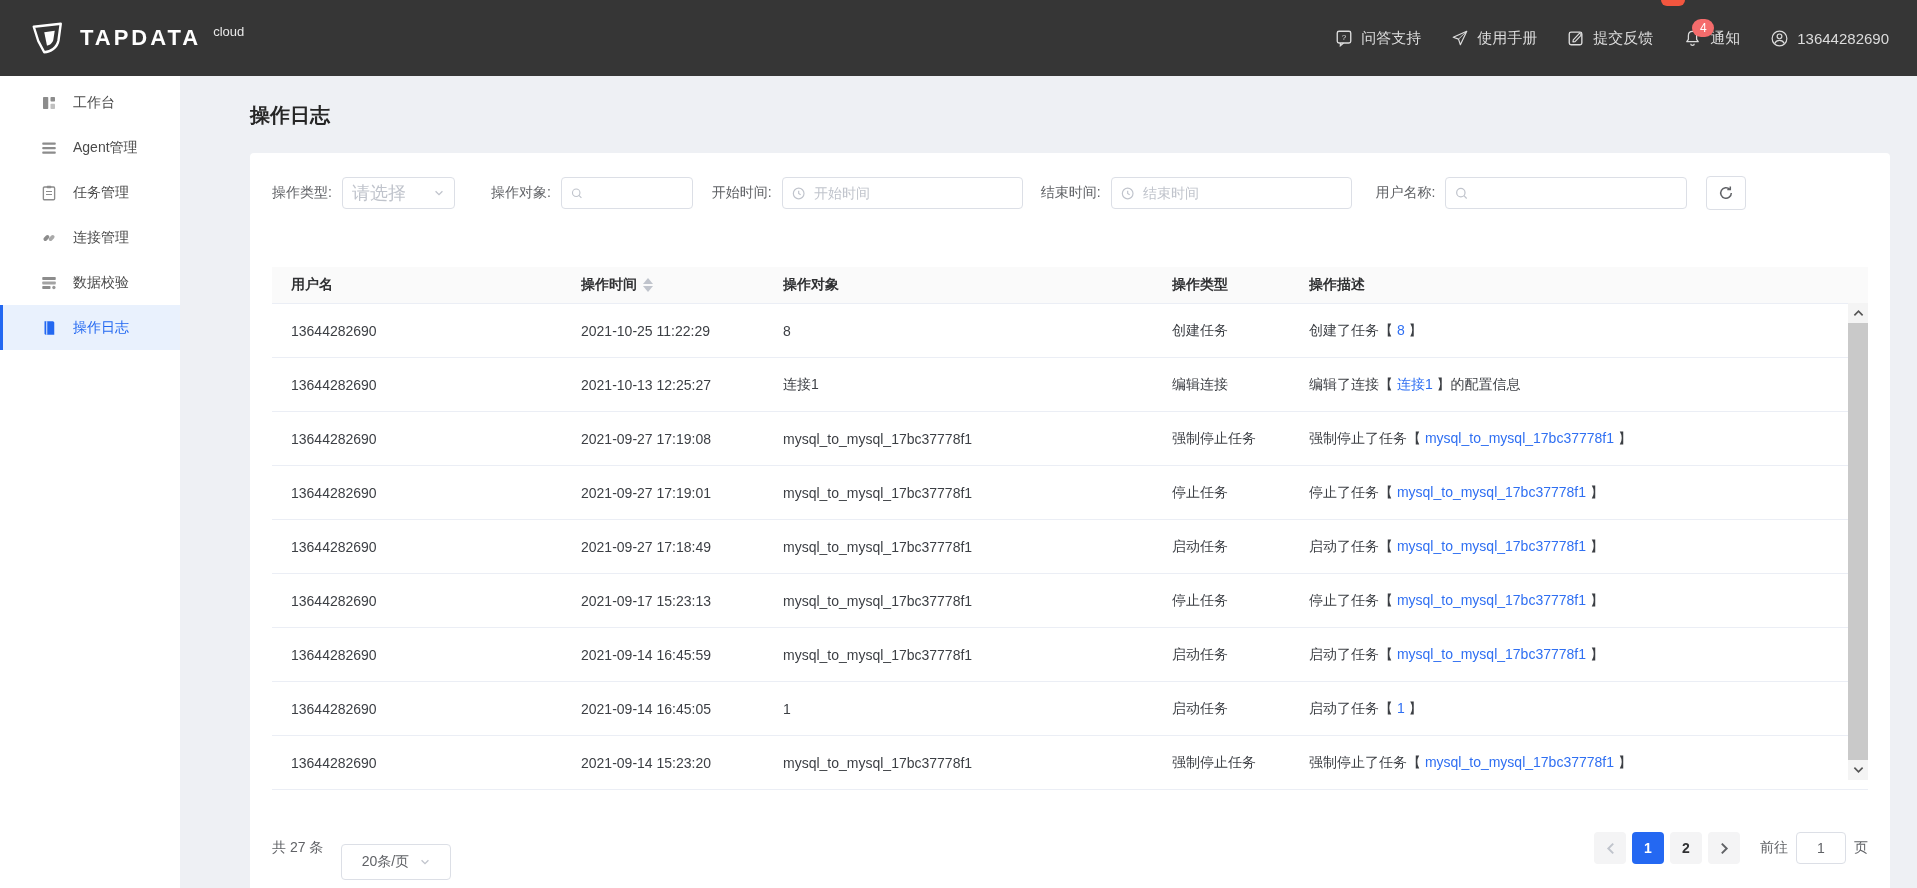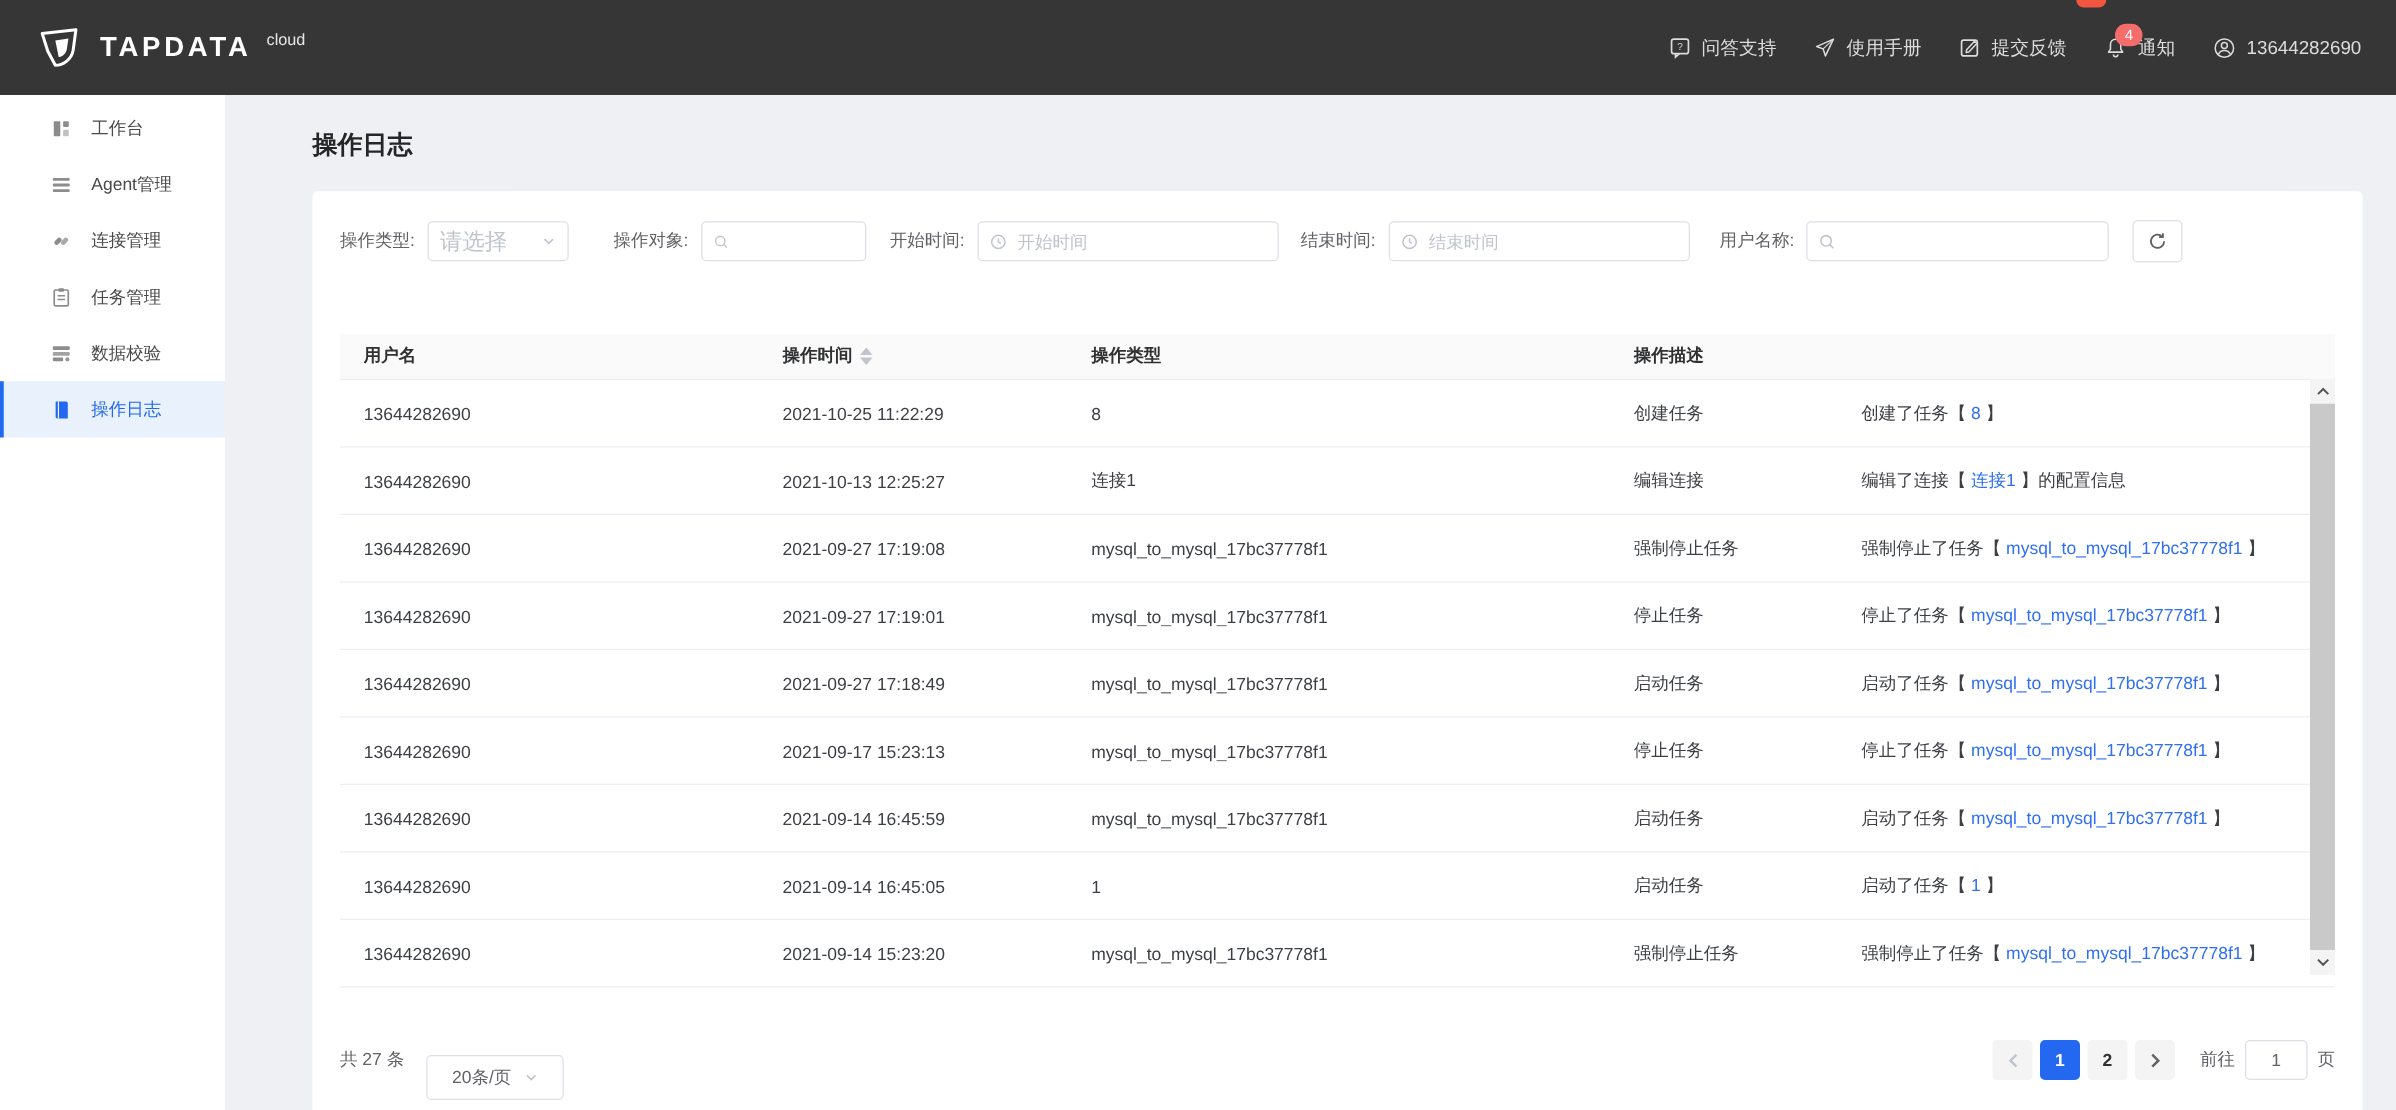--- a/index.html
+++ b/index.html
@@ -68,21 +68,21 @@
   .w-time{width:241px;}
   .w-user{width:242px;}
   .refresh-btn{
     margin-left:19px;width:38px;height:32px;border:1px solid #dcdfe6;border-radius:4px;
     background:#fff;display:flex;align-items:center;justify-content:center;cursor:pointer;
   }
   
   .table{position:relative;}
   .thead,.trow{
     display:grid;grid-template-columns:290px 202px 389px 137px 1fr;
-    align-items:center;padding:0 26px 0 19px;gap:45px;
+    align-items:center;padding:0 26px 0 19px;
   }
   .thead{height:36px;background:#fafafa;border-bottom:1px solid #ebeef5;
     font-weight:600;font-size:14px;color:#303133;}
   .trow{height:53px;border-bottom:1px solid #ebeef5;font-size:14px;color:#3c3f44;}
   .td{white-space:nowrap;overflow:hidden;text-overflow:ellipsis;}
   .link{color:#2f6ff2;text-decoration:none;cursor:pointer;}
   .th-sortwrap{display:inline-flex;align-items:center;gap:6px;}
   .sort-carets{display:inline-flex;flex-direction:column;gap:2px;}
   .caret{width:0;height:0;border-left:5px solid transparent;border-right:5px solid transparent;}
   .caret.up{border-bottom:6px solid #c0c4cc;}
@@ -183,33 +183,33 @@
   </div>
   <div class="side-item">
     <svg width="18" height="18" viewBox="0 0 24 24" fill="#8c8c8c">
       <rect x="3" y="4.5" width="18" height="3" rx="1"></rect>
       <rect x="3" y="10.5" width="18" height="3" rx="1"></rect>
       <rect x="3" y="16.5" width="18" height="3" rx="1"></rect>
     </svg>
     <span>Agent管理</span>
   </div>
   <div class="side-item">
-    <svg width="18" height="18" viewBox="0 0 24 24" fill="#8c8c8c">
-      <rect x="4" y="9.5" width="9" height="5" rx="2.5" transform="rotate(-45 8.5 12)"></rect>
-      <rect x="11" y="9.5" width="9" height="5" rx="2.5" transform="rotate(-45 15.5 12)" opacity="0.75"></rect>
-    </svg>
-    <span>连接管理</span>
-  </div>
-  <div class="side-item">
     <svg width="18" height="18" viewBox="0 0 24 24" fill="none">
       <rect x="4.5" y="4" width="15" height="17" rx="1.5" stroke="#8c8c8c" stroke-width="1.8"></rect>
       <rect x="9" y="2.2" width="6" height="3.6" rx="1" fill="#8c8c8c"></rect>
       <path d="M8 10h8M8 14h8" stroke="#8c8c8c" stroke-width="1.6"></path>
     </svg>
     <span>任务管理</span>
+  </div>
+  <div class="side-item">
+    <svg width="18" height="18" viewBox="0 0 24 24" fill="#8c8c8c">
+      <rect x="4" y="9.5" width="9" height="5" rx="2.5" transform="rotate(-45 8.5 12)"></rect>
+      <rect x="11" y="9.5" width="9" height="5" rx="2.5" transform="rotate(-45 15.5 12)" opacity="0.75"></rect>
+    </svg>
+    <span>连接管理</span>
   </div>
   <div class="side-item">
     <svg width="18" height="18" viewBox="0 0 24 24" fill="#8c8c8c">
       <rect x="3" y="4" width="18" height="4" rx="1"></rect>
       <rect x="3" y="10" width="18" height="4" rx="1" opacity="0.8"></rect>
       <rect x="3" y="16" width="11" height="4" rx="1"></rect>
       <circle cx="18.5" cy="18" r="2.2" opacity="0.9"></circle>
     </svg>
     <span>数据校验</span>
   </div>
@@ -290,20 +290,21 @@
         <div class="td">用户名</div>
         <div class="td">
           <span class="th-sortwrap">
             <span>操作时间</span>
             <span class="sort-carets">
               <i class="caret up"></i>
                 <i class="caret down"></i>
             </span>
           </span>
         </div>
+        <div class="td">操作对象</div>
         <div class="td">操作类型</div>
         <div class="td">操作描述</div>
       </div>
 
       <div class="tbody">
 
           <div class="trow">
             <div class="td">13644282690</div>
             <div class="td">2021-10-25 11:22:29</div>
             <div class="td">8</div>

